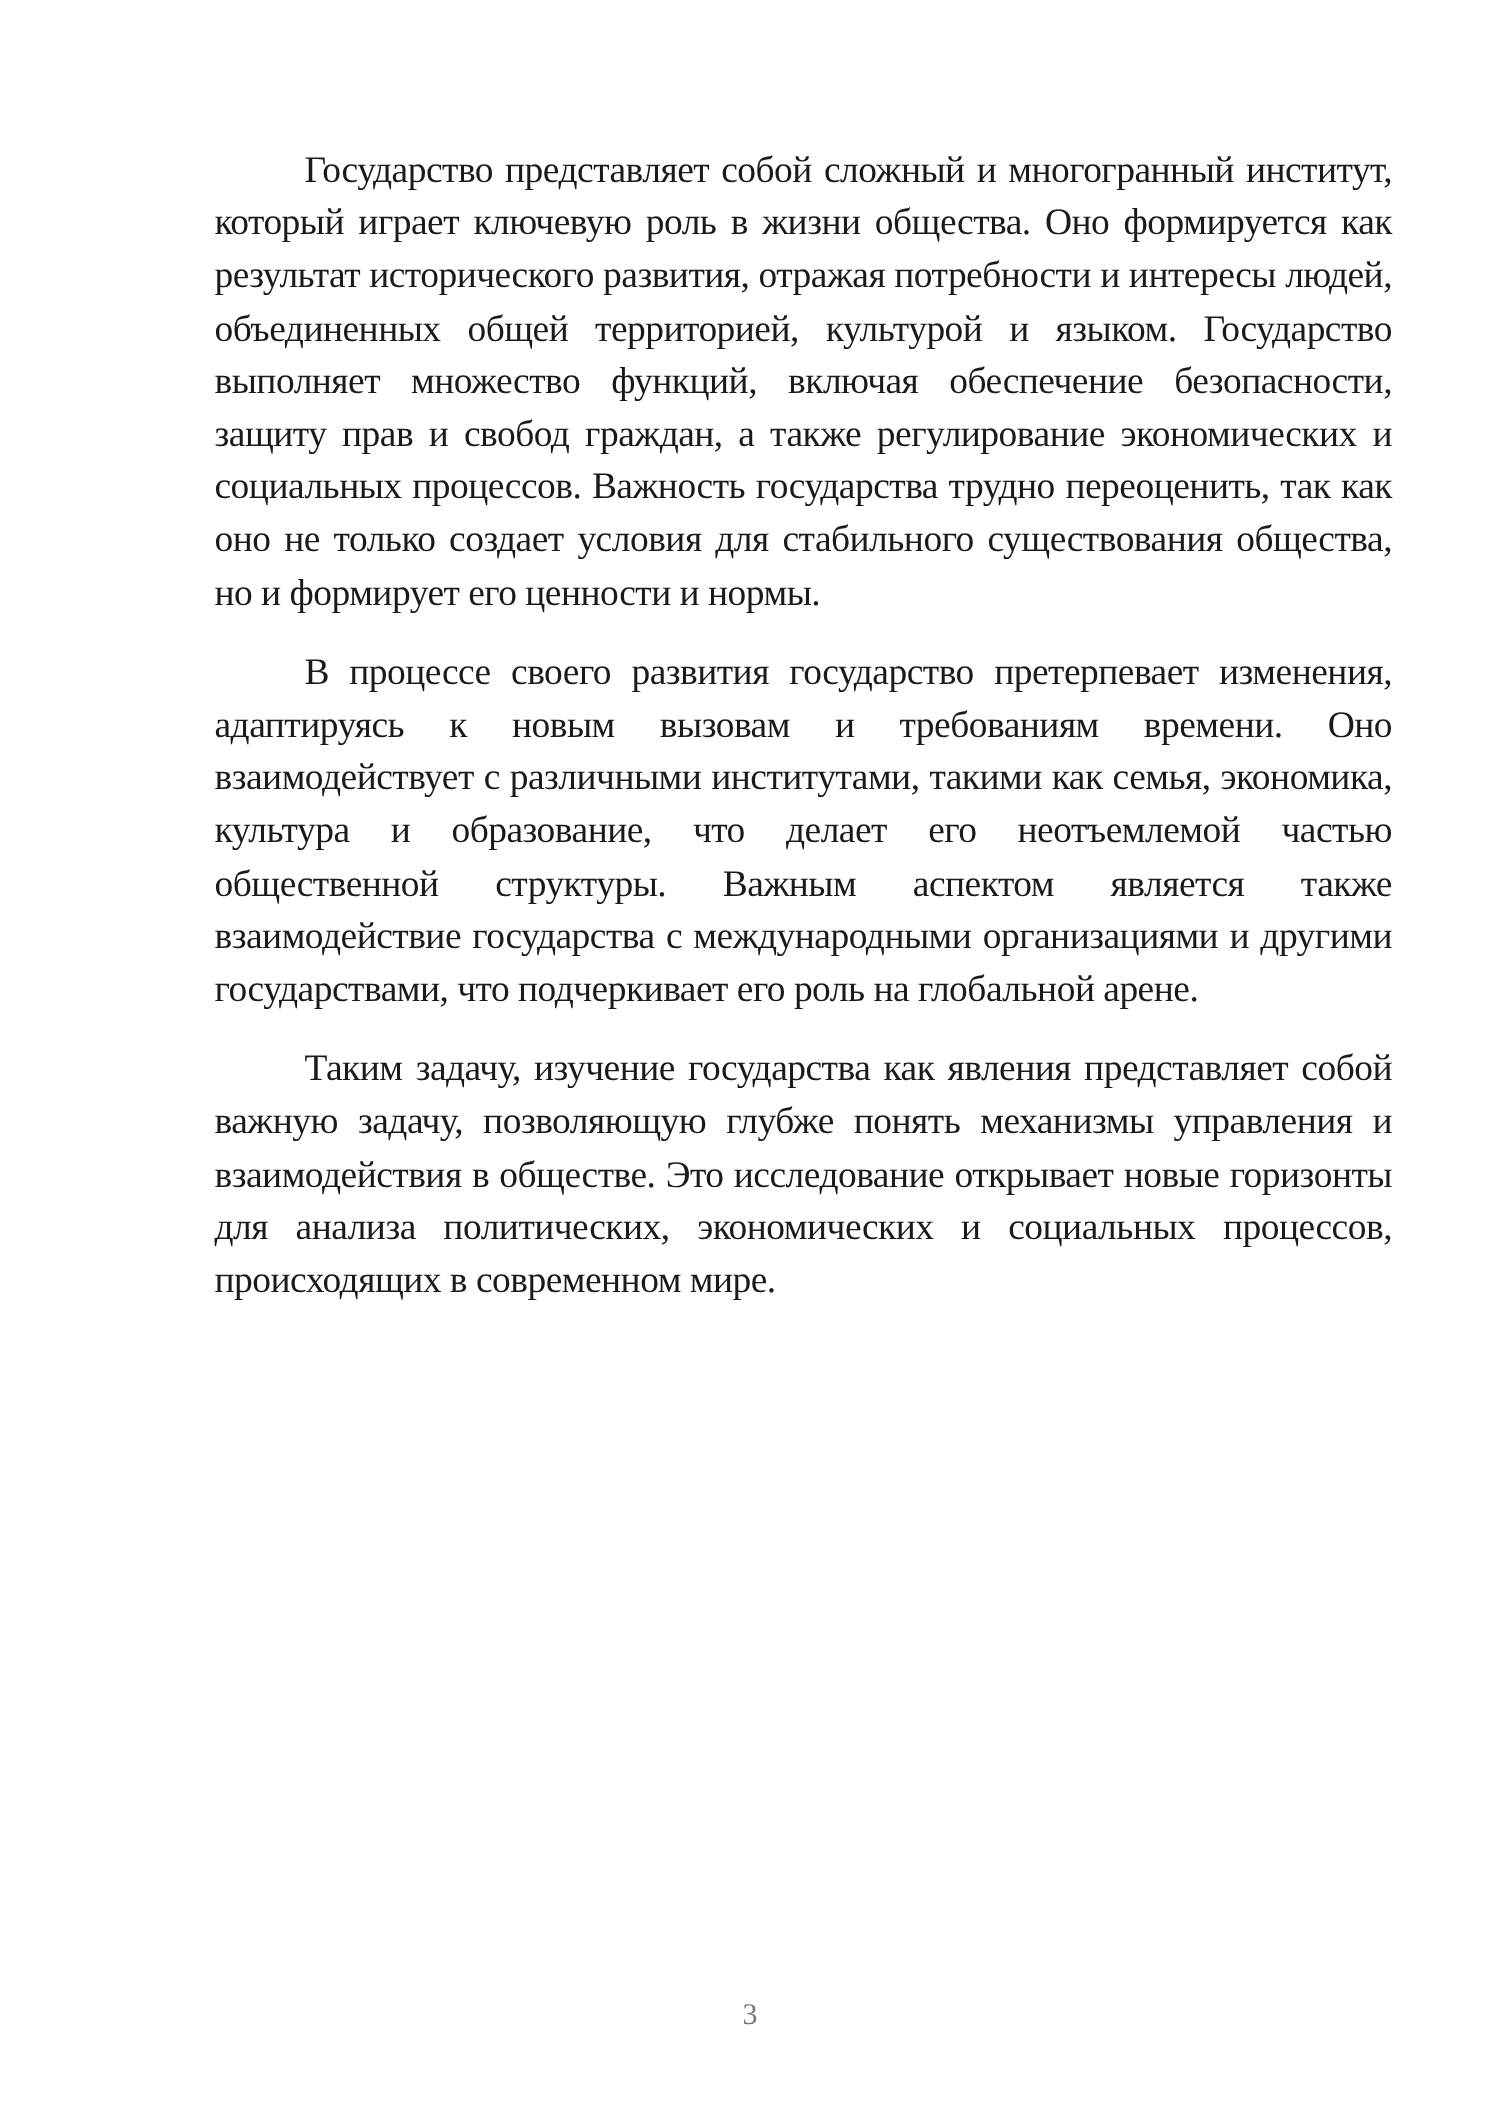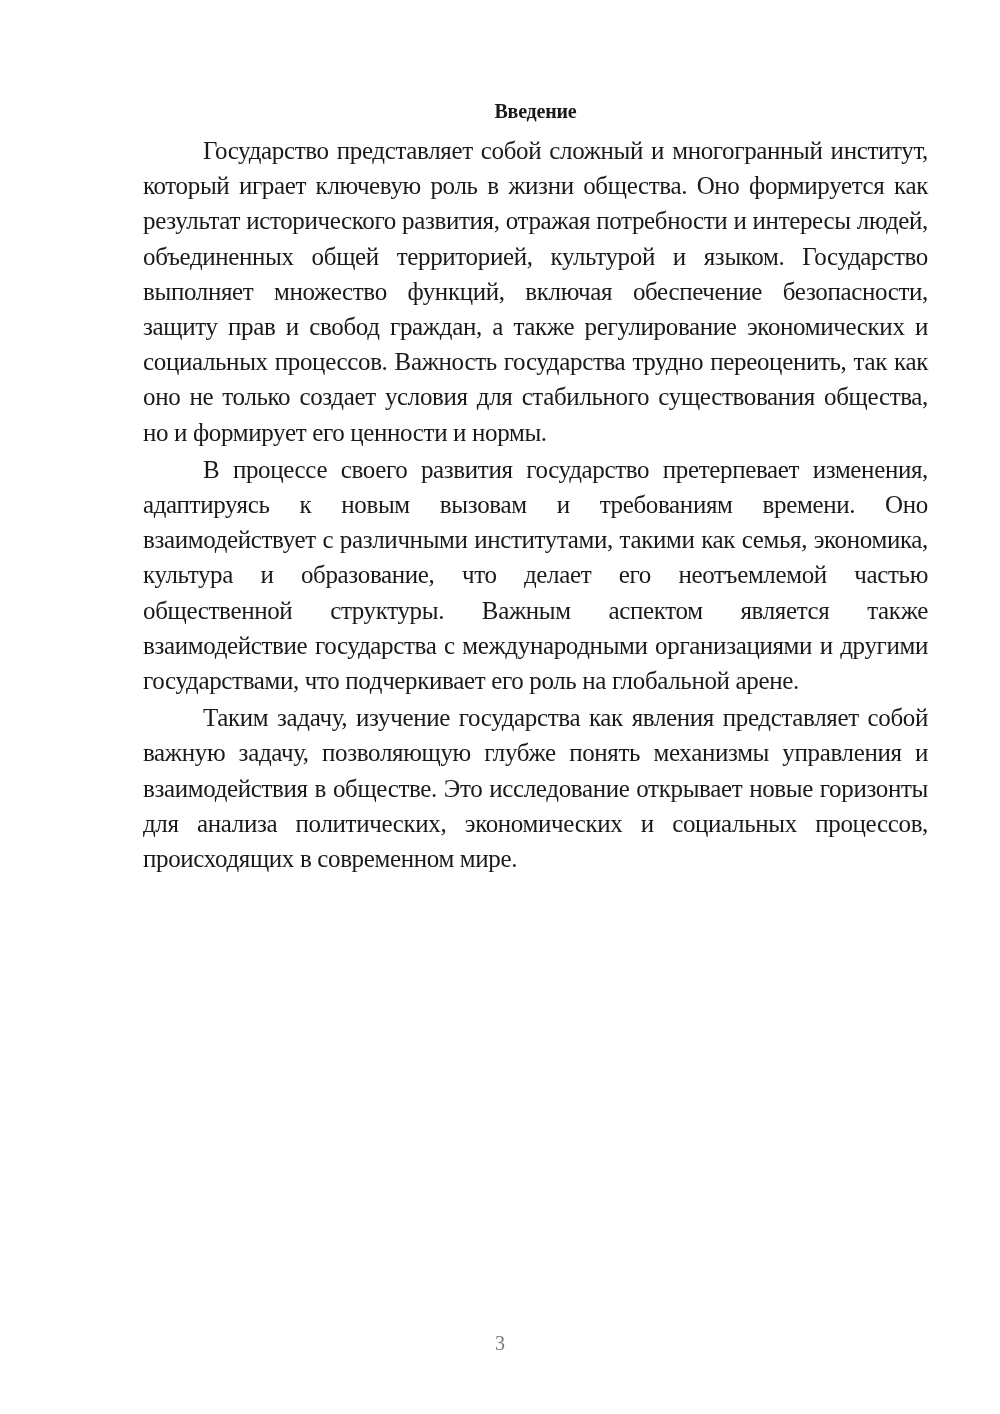--- a/index.html
+++ b/index.html
@@ -32,36 +32,35 @@
     .para {
       font-size: 25px;
       line-height: 35.2px;
       text-align: justify;
       text-indent: 60px;
       margin: 0;
       letter-spacing: -0.35px;
       word-spacing: 0px;
     }
     .para + .para {
-      margin-top: 2px;
+      margin-top: 18px;
     }
     .page-number {
       position: absolute;
       left: 0;
       width: 1000px;
       top: 1332px;
       text-align: center;
       font-size: 20px;
       color: #777777;
       font-family: "Liberation Serif", serif;
     }
   </style>
 </head>
 <body>
 
 <div class="page">
-  <h1 class="title">Введение</h1>
   <p class="para">Государство представляет собой сложный и многогранный институт, который играет ключевую роль в жизни общества. Оно формируется как результат исторического развития, отражая потребности и интересы людей, объединенных общей территорией, культурой и языком. Государство выполняет множество функций, включая обеспечение безопасности, защиту прав и свобод граждан, а также регулирование экономических и социальных процессов. Важность государства трудно переоценить, так как оно не только создает условия для стабильного существования общества, но и формирует его ценности и нормы.</p>
   <p class="para">В процессе своего развития государство претерпевает изменения, адаптируясь к новым вызовам и требованиям времени. Оно взаимодействует с различными институтами, такими как семья, экономика, культура и образование, что делает его неотъемлемой частью общественной структуры. Важным аспектом является также взаимодействие государства с международными организациями и другими государствами, что подчеркивает его роль на глобальной арене.</p>
   <p class="para">Таким задачу, изучение государства как явления представляет собой важную задачу, позволяющую глубже понять механизмы управления и взаимодействия в обществе. Это исследование открывает новые горизонты для анализа политических, экономических и социальных процессов, происходящих в современном мире.</p>
 </div>
 
 <div class="page-number">3</div>
 
 </body></html>

